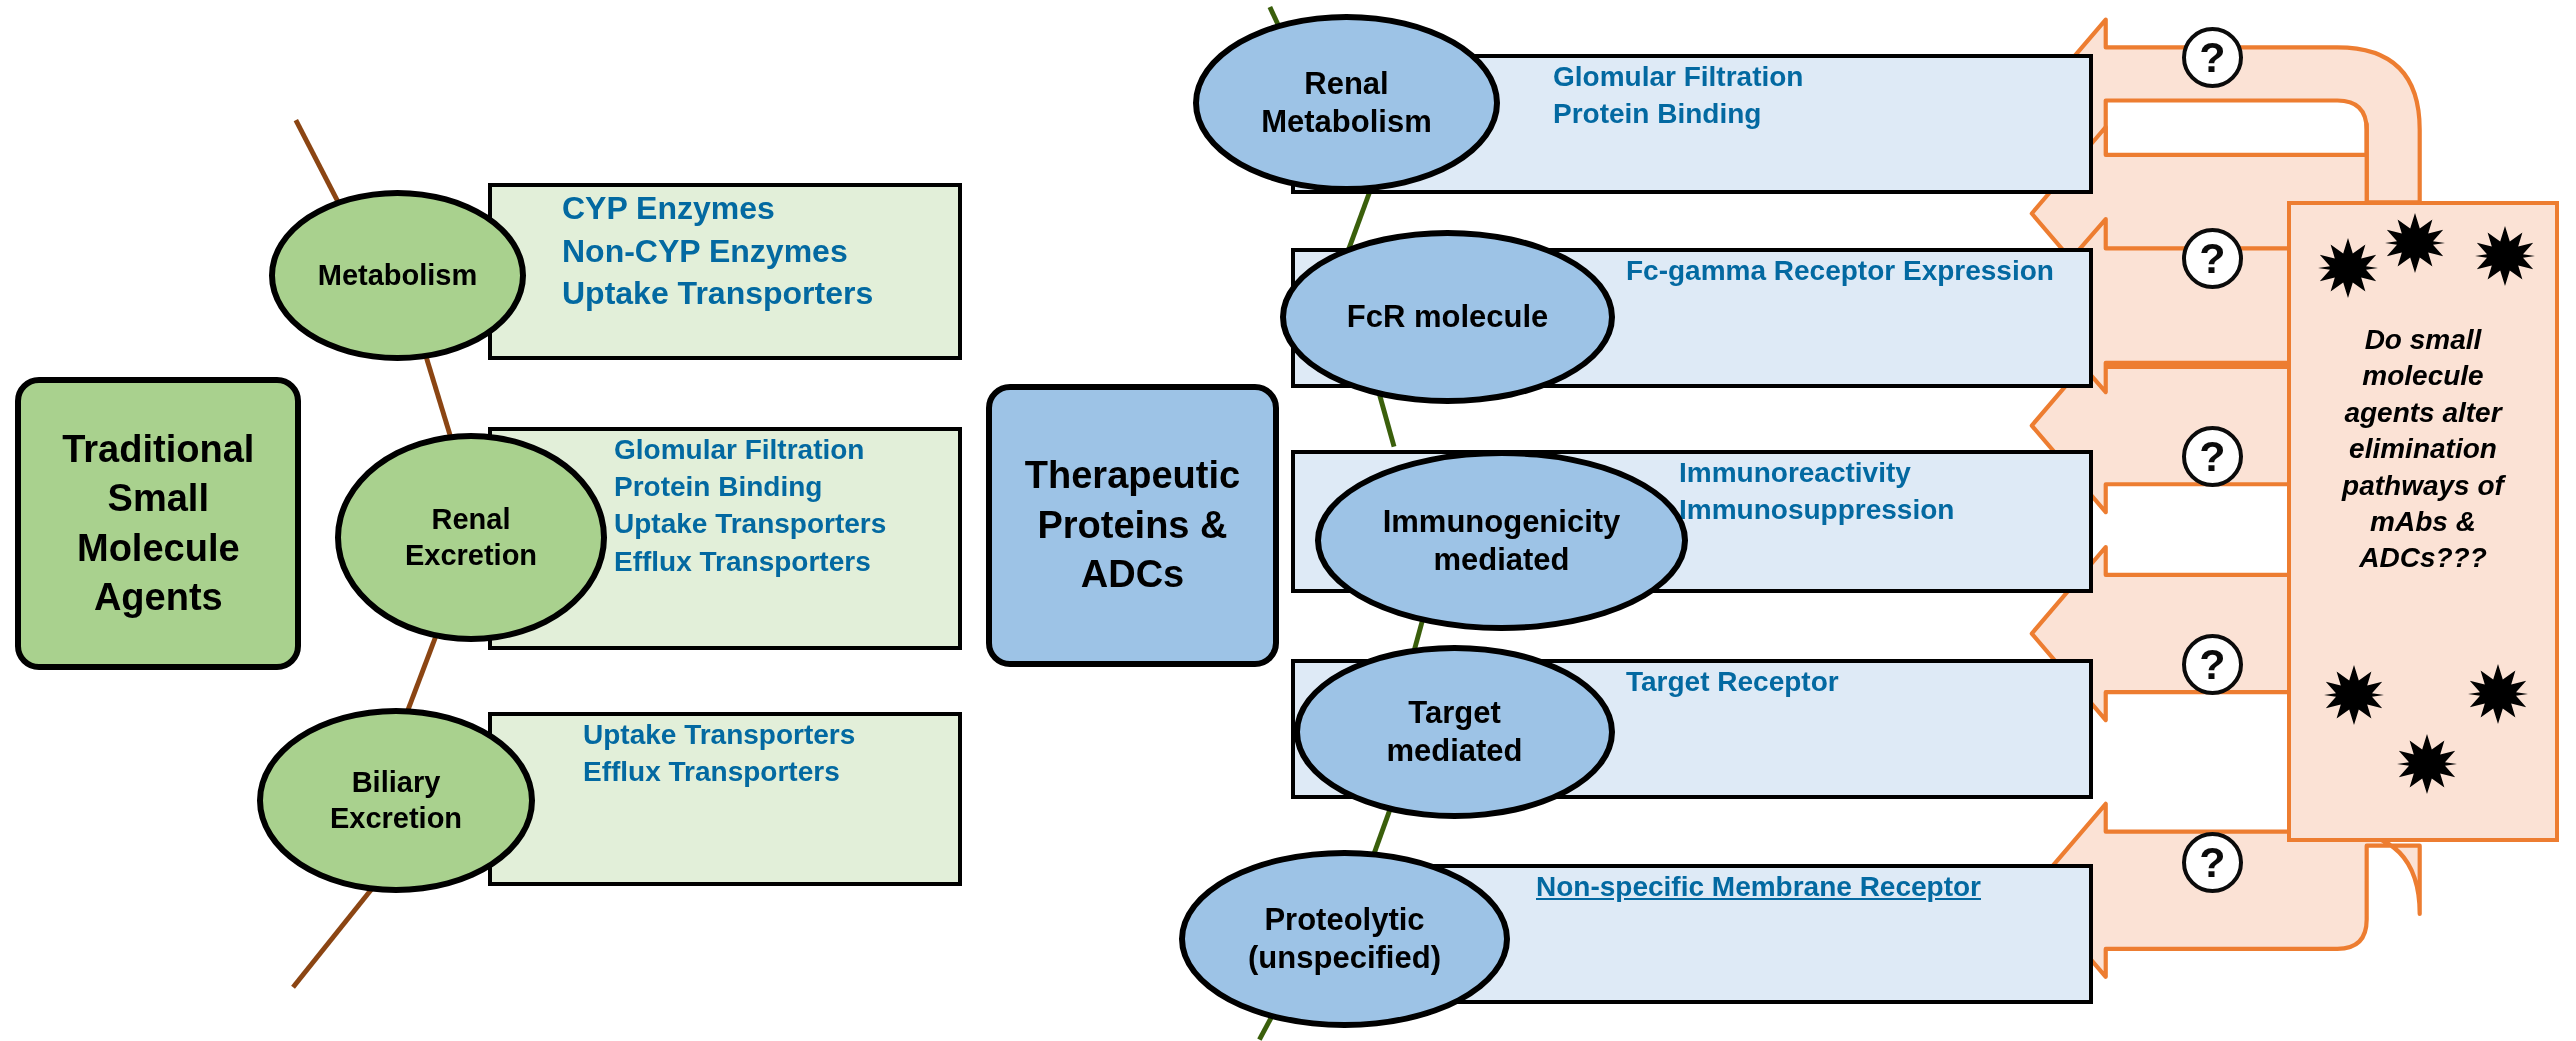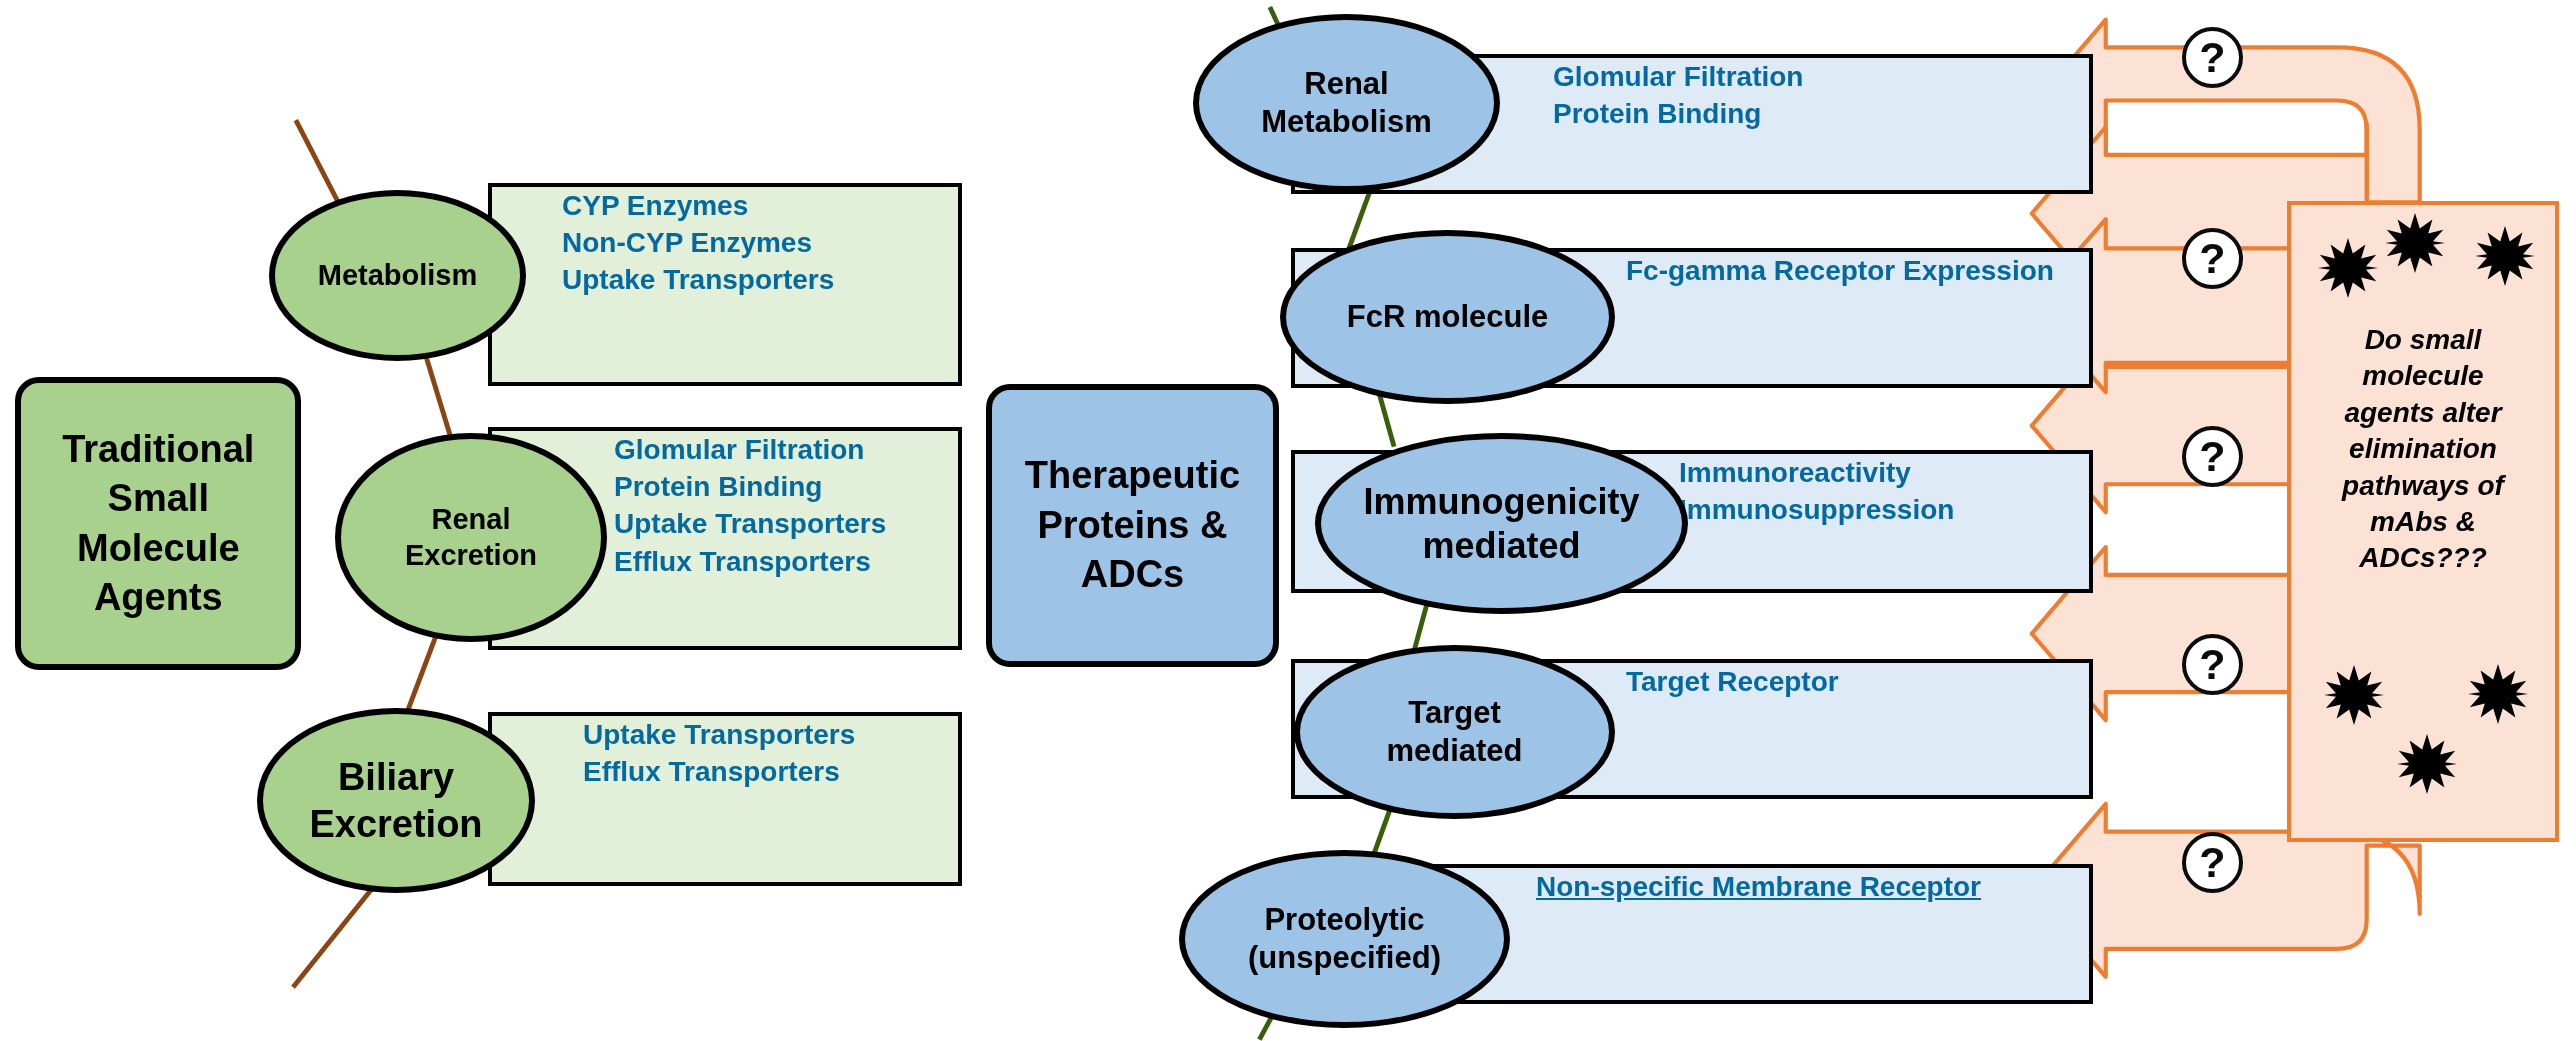--- a/index.html
+++ b/index.html
@@ -77,21 +77,21 @@
 
   <div class="round-card green-card" style="left:15.3px;top:377px;width:286px;height:293px;font-size:38px;">
     <div>
       <div>Traditional</div>
       <div>Small</div>
       <div>Molecule</div>
       <div>Agents</div>
     </div>
   </div>
 
-  <div class="panel-box green-box" style="left:488px;top:183px;width:474px;height:203px;padding-left:70px;font-size:28px;">
+  <div class="panel-box green-box" style="left:488px;top:183px;width:474px;height:177px;padding-left:70px;font-size:32px;">
     <div class="lines">
       <div class="line">CYP Enzymes</div>
       <div class="line">Non-CYP Enzymes</div>
       <div class="line">Uptake Transporters</div>
     </div>
   </div>
   <div class="node-ellipse green-ell" style="left:269px;top:190px;width:257px;height:171px;font-size:29px;">
     <div>
       <div>Metabolism</div>
     </div>
@@ -111,21 +111,21 @@
       <div>Excretion</div>
     </div>
   </div>
 
   <div class="panel-box green-box" style="left:488px;top:712px;width:474px;height:174px;padding-left:91px;font-size:28px;">
     <div class="lines">
       <div class="line">Uptake Transporters</div>
       <div class="line">Efflux Transporters</div>
     </div>
   </div>
-  <div class="node-ellipse green-ell" style="left:257px;top:708px;width:278px;height:185px;font-size:38px;">
+  <div class="node-ellipse green-ell" style="left:257px;top:708px;width:278px;height:185px;font-size:29px;">
     <div>
       <div>Biliary</div>
       <div>Excretion</div>
     </div>
   </div>
 
   <div class="round-card blue-card" style="left:986px;top:384px;width:293px;height:283px;font-size:38px;">
     <div>
       <div>Therapeutic</div>
       <div>Proteins &amp;</div>
@@ -156,21 +156,21 @@
       <div>FcR molecule</div>
     </div>
   </div>
 
   <div class="panel-box blue-box" style="left:1291px;top:450px;width:802px;height:143px;padding-left:384px;font-size:28px;">
     <div class="lines">
       <div class="line">Immunoreactivity</div>
       <div class="line">Immunosuppression</div>
     </div>
   </div>
-  <div class="node-ellipse blue-ell" style="left:1315px;top:433px;width:373px;height:181px;font-size:36px;">
+  <div class="node-ellipse blue-ell" style="left:1315px;top:450px;width:373px;height:181px;font-size:31px;">
     <div>
       <div>Immunogenicity</div>
       <div>mediated</div>
     </div>
   </div>
 
   <div class="panel-box blue-box" style="left:1291px;top:659px;width:802px;height:140px;padding-left:331px;font-size:28px;">
     <div class="lines">
       <div class="line">Target Receptor</div>
     </div>

